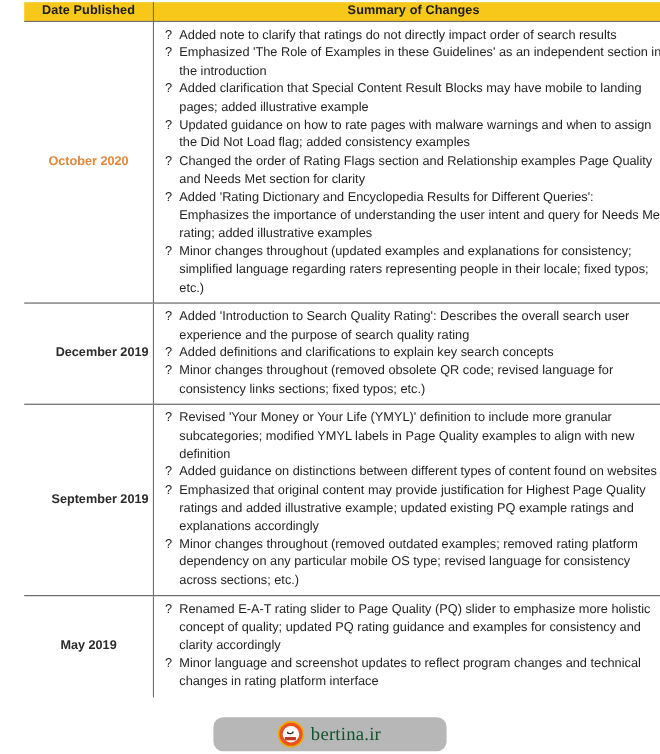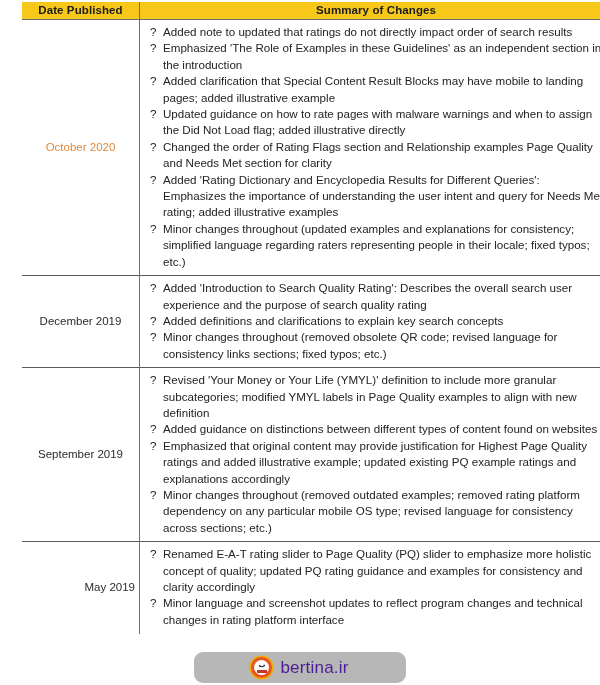--- a/index.html
+++ b/index.html
@@ -66,20 +66,21 @@
   }
 
   td.date-cell {
     width: 117px;
     border-right: 1px solid #6e6e6e;
     text-align: center;
     font-size: 11.5px;
     color: #2b2b2b;
     padding: 4px 4px;
     position: relative;
+    font-weight: bold;
   }
   td.date-cell .date-inner {
     display: block;
   }
   td.date-cell.highlight .date-inner {
     color: #e2883c;
   }
 
   td.summary-cell {
     padding: 4px 8px 5px 10px;
@@ -152,24 +153,24 @@
     font-family: "DejaVu Sans", sans-serif;
   }
   #watermark .wm-logo .logo-sub {
     display: block;
     width: 10px;
     height: 3px;
     background: #c0392b;
     margin-top: 1px;
   }
   #watermark .wm-text {
-    color: #4c1d95;
+    color: #14532d;
     font-size: 17px;
     letter-spacing: 0.2px;
-    font-family: Liberation Sans, sans-serif;
+    font-family: Liberation Serif, serif;
   }
 </style>
 </head>
 <body>
 
 <div id="page">
 
   <table class="changelog-table">
     <thead>
       <tr>
@@ -177,58 +178,58 @@
         <th class="col-summary">Summary of Changes</th>
       </tr>
     </thead>
     <tbody id="table-body">
         <tr>
           <td class="date-cell highlight" style="padding-top: 121.047px;">
             <span class="date-inner" style="color: rgb(226, 136, 60);">October 2020</span>
           </td>
           <td class="summary-cell">
             <ul class="change-list">
-              <li><span class="bullet-glyph">?</span><span>Added note to updated that ratings do not directly impact order of search results</span></li>
+              <li><span class="bullet-glyph">?</span><span>Added note to clarify that ratings do not directly impact order of search results</span></li>
               <li><span class="bullet-glyph">?</span><span>Emphasized 'The Role of Examples in these Guidelines' as an independent section in the introduction</span></li>
               <li><span class="bullet-glyph">?</span><span>Added clarification that Special Content Result Blocks may have mobile to landing pages; added illustrative example</span></li>
-              <li><span class="bullet-glyph">?</span><span>Updated guidance on how to rate pages with malware warnings and when to assign the Did Not Load flag; added illustrative directly</span></li>
+              <li><span class="bullet-glyph">?</span><span>Updated guidance on how to rate pages with malware warnings and when to assign the Did Not Load flag; added consistency examples</span></li>
               <li><span class="bullet-glyph">?</span><span>Changed the order of Rating Flags section and Relationship examples Page Quality and Needs Met section for clarity</span></li>
               <li><span class="bullet-glyph">?</span><span>Added 'Rating Dictionary and Encyclopedia Results for Different Queries': Emphasizes the importance of understanding the user intent and query for Needs Met rating; added illustrative examples</span></li>
               <li><span class="bullet-glyph">?</span><span>Minor changes throughout (updated examples and explanations for consistency; simplified language regarding raters representing people in their locale; fixed typos; etc.)</span></li>
             </ul>
           </td>
         </tr>
         <tr>
-          <td class="date-cell" style="padding-top: 39.0156px;">
+          <td class="date-cell" style="padding-top: 39.0156px; text-align: right;">
             <span class="date-inner" style="color: rgb(43, 43, 43);">December 2019</span>
           </td>
           <td class="summary-cell">
             <ul class="change-list">
               <li><span class="bullet-glyph">?</span><span>Added 'Introduction to Search Quality Rating': Describes the overall search user experience and the purpose of search quality rating</span></li>
               <li><span class="bullet-glyph">?</span><span>Added definitions and clarifications to explain key search concepts</span></li>
               <li><span class="bullet-glyph">?</span><span>Minor changes throughout (removed obsolete QR code; revised language for consistency links sections; fixed typos; etc.)</span></li>
             </ul>
           </td>
         </tr>
         <tr>
           <td class="date-cell" style="padding-top: 80.0312px;">
-            <span class="date-inner" style="color: rgb(43, 43, 43);">September 2019</span>
+            <span class="date-inner" style="color: rgb(43, 43, 43); text-align: right;">September 2019</span>
           </td>
           <td class="summary-cell">
             <ul class="change-list">
               <li><span class="bullet-glyph">?</span><span>Revised 'Your Money or Your Life (YMYL)' definition to include more granular subcategories; modified YMYL labels in Page Quality examples to align with new definition</span></li>
               <li><span class="bullet-glyph">?</span><span>Added guidance on distinctions between different types of content found on websites</span></li>
               <li><span class="bullet-glyph">?</span><span>Emphasized that original content may provide justification for Highest Page Quality ratings and added illustrative example; updated existing PQ example ratings and explanations accordingly</span></li>
               <li><span class="bullet-glyph">?</span><span>Minor changes throughout (removed outdated examples; removed rating platform dependency on any particular mobile OS type; revised language for consistency across sections; etc.)</span></li>
             </ul>
           </td>
         </tr>
         <tr>
           <td class="date-cell" style="padding-top: 39.0156px;">
-            <span class="date-inner" style="color: rgb(43, 43, 43); text-align: right;">May 2019</span>
+            <span class="date-inner" style="color: rgb(43, 43, 43);">May 2019</span>
           </td>
           <td class="summary-cell">
             <ul class="change-list">
               <li><span class="bullet-glyph">?</span><span>Renamed E-A-T rating slider to Page Quality (PQ) slider to emphasize more holistic concept of quality; updated PQ rating guidance and examples for consistency and clarity accordingly</span></li>
               <li><span class="bullet-glyph">?</span><span>Minor language and screenshot updates to reflect program changes and technical changes in rating platform interface</span></li>
             </ul>
           </td>
         </tr>
       </tbody>
   </table>

